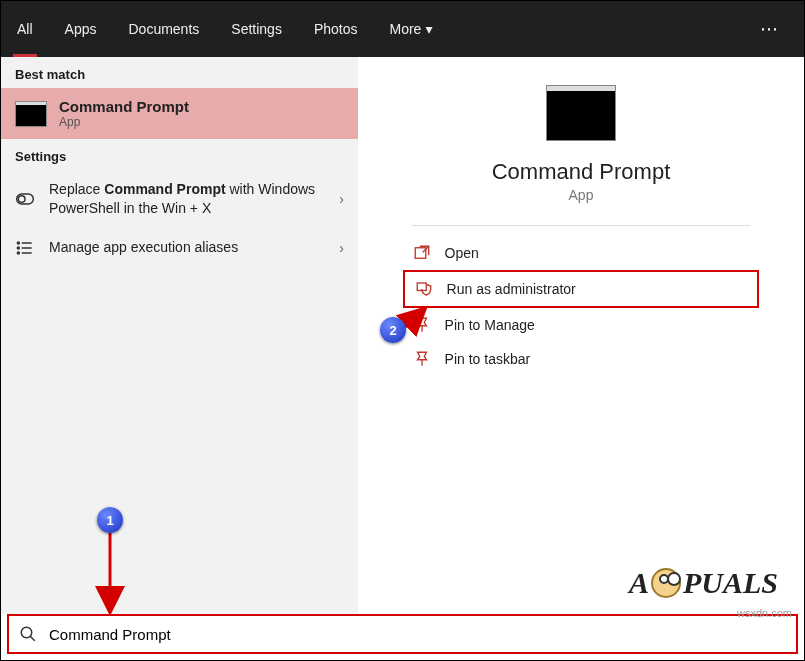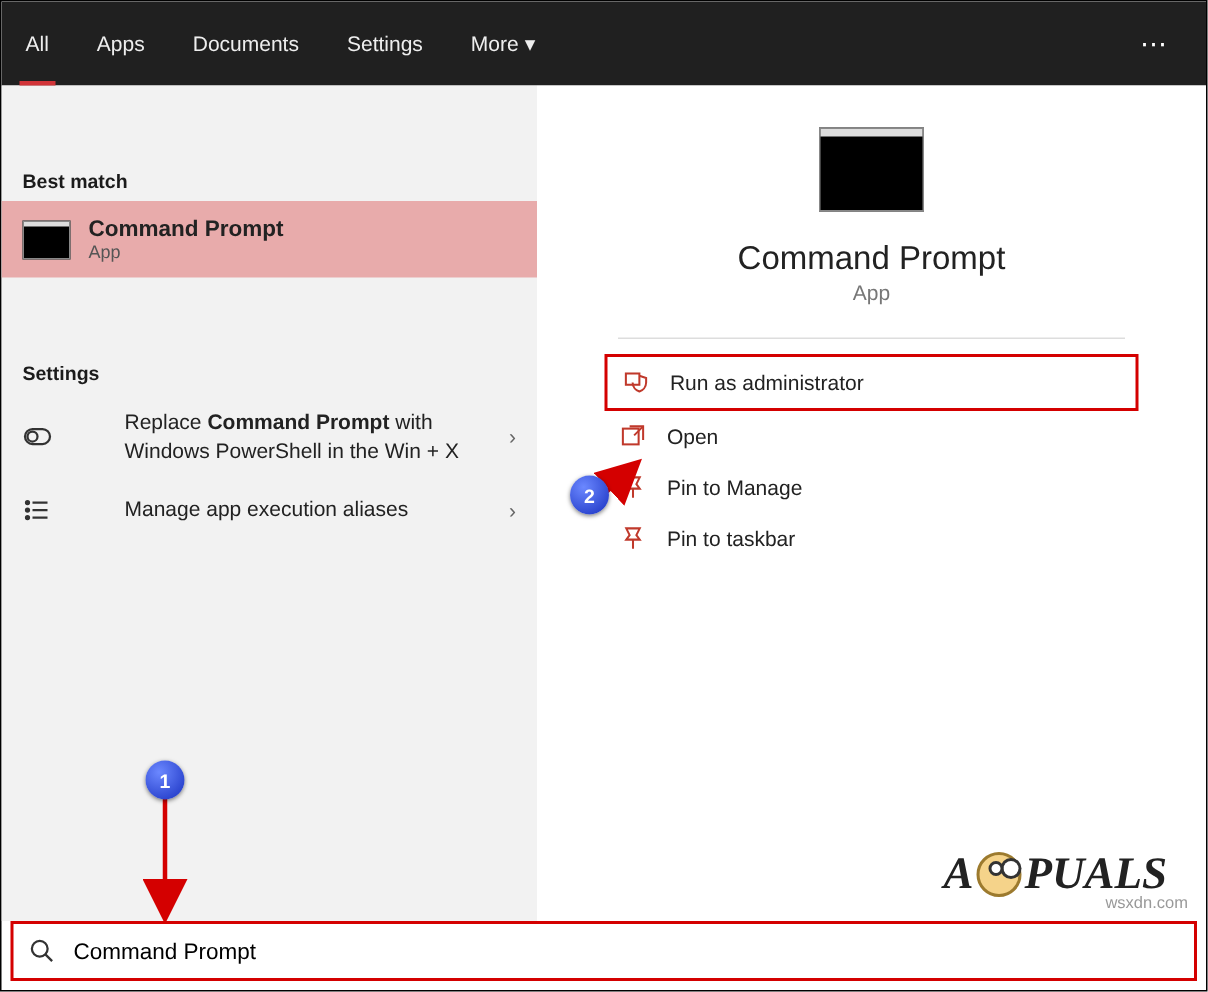--- a/index.html
+++ b/index.html
@@ -61,21 +61,20 @@
     flex: 1;
     background: #fff;
     position: relative;
   }
 
   .section-header {
     font-size: 13px;
     font-weight: 600;
     padding: 10px 14px 6px;
     color: #1b1b1b;
-    margin-top: 46px;
   }
 
   .best-match {
     background: #e8abab;
     display: flex;
     align-items: center;
     padding: 10px 14px;
     gap: 12px;
   }
   .cmd-icon-small {
@@ -94,21 +93,21 @@
 
   .setting-row {
     display: flex;
     align-items: center;
     padding: 10px 14px;
     gap: 14px;
     cursor: pointer;
     font-size: 14px;
     color:#222;
   }
-  .setting-row .label { flex:1; line-height:1.35;margin-left:34px; }
+  .setting-row .label { flex:1; line-height:1.35; }
   .setting-row .chev { color:#666; font-size:14px; }
   .svg-icon { width:20px; height:20px; flex:none; }
 
   
   .detail {
     display:flex; flex-direction:column; align-items:center;
     padding-top: 28px;
   }
   .cmd-icon-large {
     width: 70px; height: 56px;
@@ -153,21 +152,21 @@
     width:26px; height:26px; border-radius:50%;
     background: radial-gradient(circle at 35% 30%, #6b88ff, #1830c0);
     color:#fff; font-weight:700; font-size:13px;
     display:flex; align-items:center; justify-content:center;
     box-shadow: 0 1px 3px rgba(0,0,0,.5);
     z-index:20;
   }
   .arrow-svg { position:absolute; z-index:15; overflow:visible; }
 
   .watermark {
-    position:absolute; right:12px; bottom:52px;
+    position:absolute; right:12px; bottom:41px;
     font-size:11px; color:#999;
   }
   .brand {
     position:absolute; right:26px; bottom:60px;
     font-family: Georgia, serif; font-style:italic;
     font-size:30px; font-weight:700; color:#222;
     display:flex; align-items:center; gap:0;
     z-index:5;
   }
   .brand .face {
@@ -182,20 +181,21 @@
   }
 </style>
 </head>
 <body>
 
 <div class="topbar">
   <div class="tab active">All</div>
   <div class="tab">Apps</div>
   <div class="tab">Documents</div>
   <div class="tab">Settings</div>
+  <div class="tab">Photos</div>
   <div class="tab">
     <span>More</span>
     <span class="ico-caret">▾</span>
   </div>
   <div class="topbar-spacer"></div>
   <div class="topbar-more">⋯</div>
 </div>
 
 <div class="columns">
 
@@ -241,37 +241,37 @@
   </div>
 
   <div class="right-col">
     <div class="detail">
       <div class="cmd-icon-large"></div>
       <div class="detail-title">Command Prompt</div>
       <div class="detail-sub">App</div>
       <hr class="detail-sep">
       <div class="action-list">
 
-        <div class="action-row hl-red">
-          <svg class="aicon" viewBox="0 0 24 24" fill="none" stroke="#c0392b" stroke-width="1.8">
-            <rect x="3" y="4" width="12" height="10"></rect>
-              <path d="M15 6l6 2v4c0 4-3 7-6 8-3-1-6-4-6-8"></path>
-          </svg>
-          <span>Run as administrator</span>
-        </div>
-
         <div class="action-row">
           <svg class="aicon" viewBox="0 0 24 24" fill="none" stroke="#c0392b" stroke-width="1.8">
             <rect x="3" y="5" width="14" height="14"></rect>
               <path d="M9 3h12v12"></path>
               <path d="M21 3l-8 8"></path>
           </svg>
           <span>Open</span>
         </div>
 
+        <div class="action-row hl-red">
+          <svg class="aicon" viewBox="0 0 24 24" fill="none" stroke="#c0392b" stroke-width="1.8">
+            <rect x="3" y="4" width="12" height="10"></rect>
+              <path d="M15 6l6 2v4c0 4-3 7-6 8-3-1-6-4-6-8"></path>
+          </svg>
+          <span>Run as administrator</span>
+        </div>
+
 
         <div class="action-row">
           <svg class="aicon" viewBox="0 0 24 24" fill="none" stroke="#c0392b" stroke-width="1.8">
             <path d="M6 3h12l-3 6 3 4H6l3-4z"></path>
               <line x1="12" y1="13" x2="12" y2="21"></line>
           </svg>
           <span>Pin to Manage</span>
         </div>
 
         <div class="action-row">

